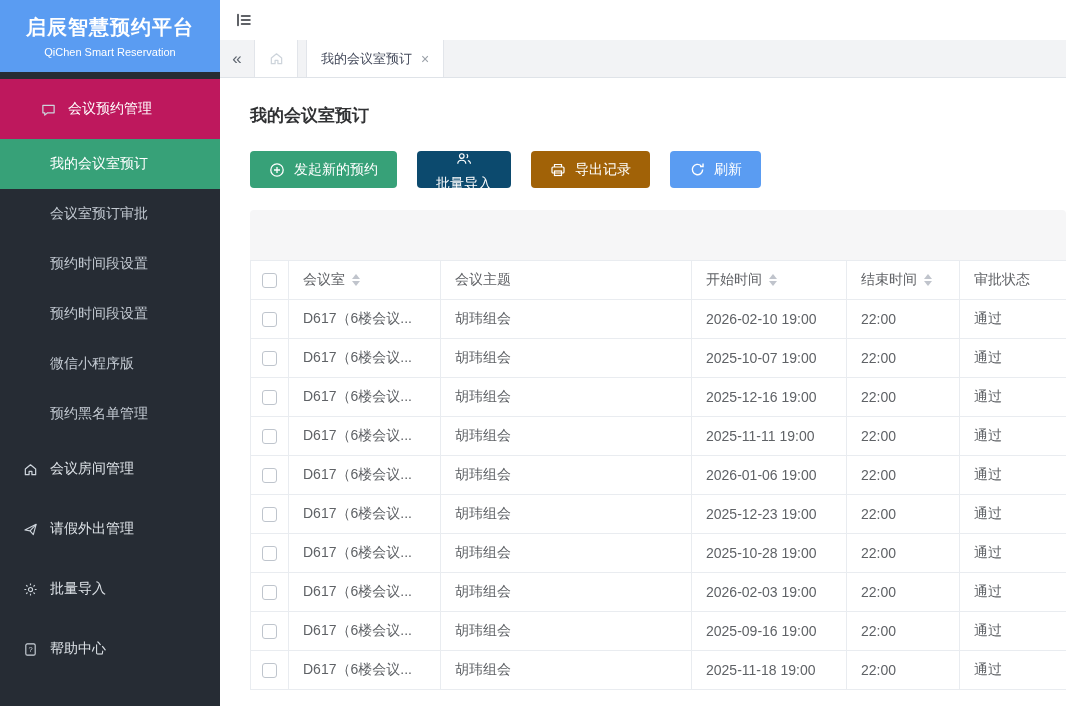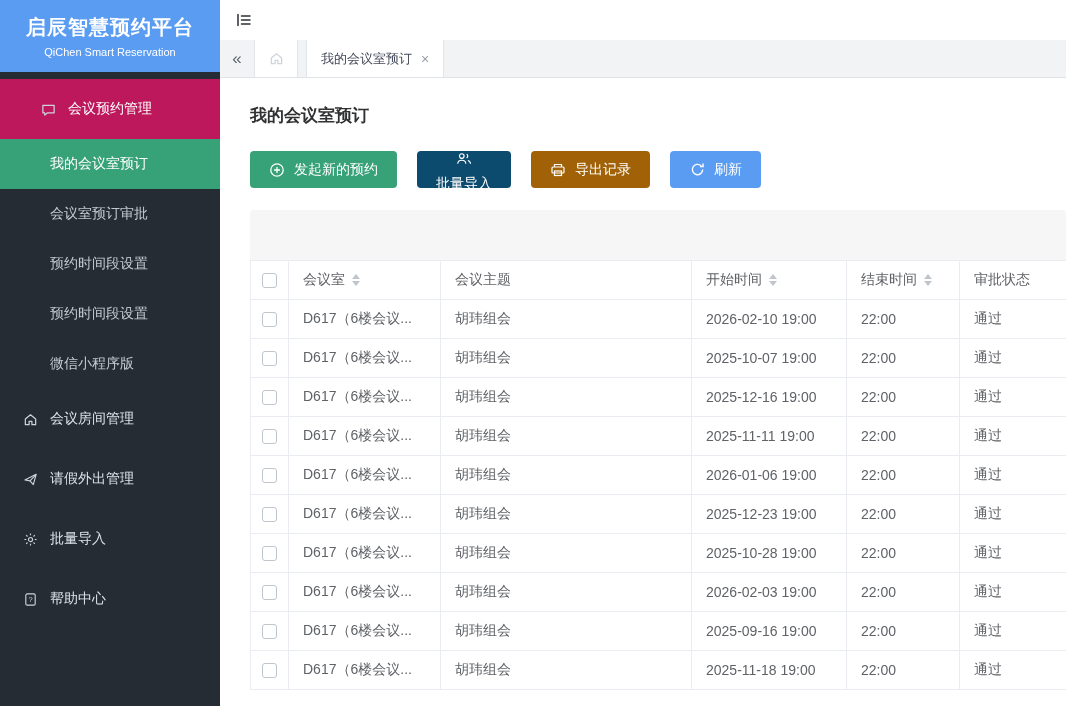--- a/index.html
+++ b/index.html
@@ -78,20 +78,21 @@
           </svg>
         </span>
       <span>会议预约管理</span>
     </div>
     <div>
         <div class="submenu-item active">我的会议室预订</div>
         <div class="submenu-item">会议室预订审批</div>
         <div class="submenu-item">预约时间段设置</div>
         <div class="submenu-item">预约时间段设置</div>
         <div class="submenu-item">微信小程序版</div>
+        <div class="submenu-item">预约黑名单管理</div>
       </div>
     <div>
         <div class="menu-item">
           <span class="micon">
             <svg width="15" height="15" viewBox="0 0 16 16">
               <path d="M2.5 7.5 8 3l5.5 4.5V13.5h-4v-3.5h-3v3.5h-4z" fill="none" stroke="currentColor" stroke-width="1.3" stroke-linejoin="round"></path>
             </svg>
           </span>
           <span>会议房间管理</span>
         </div>

